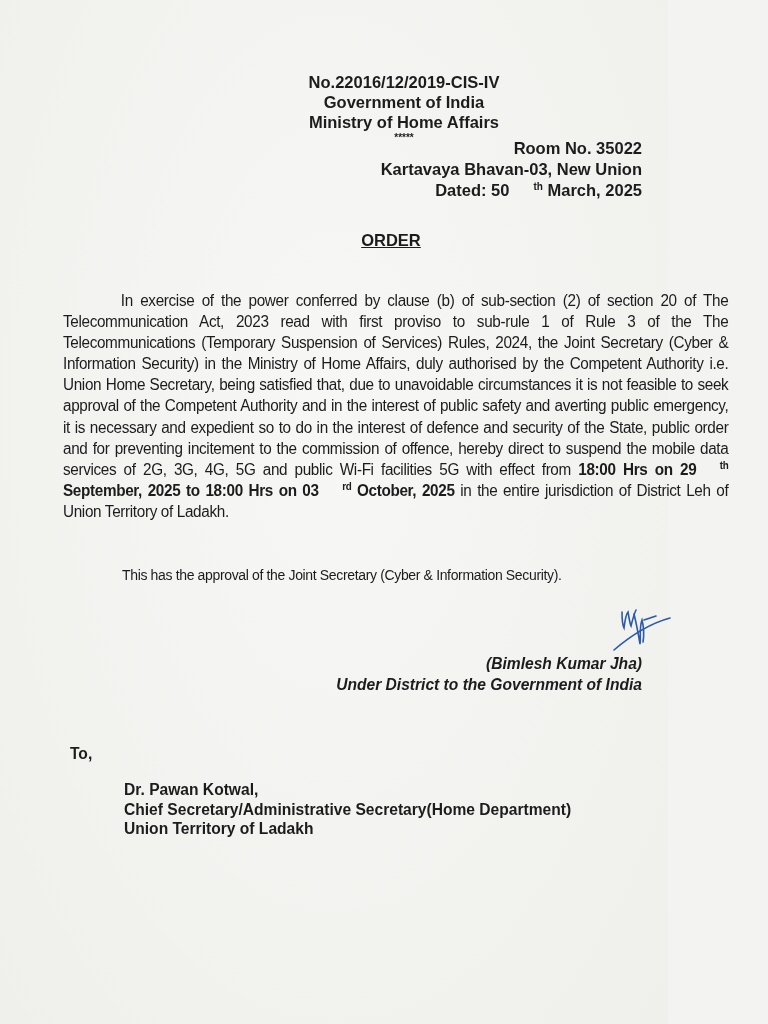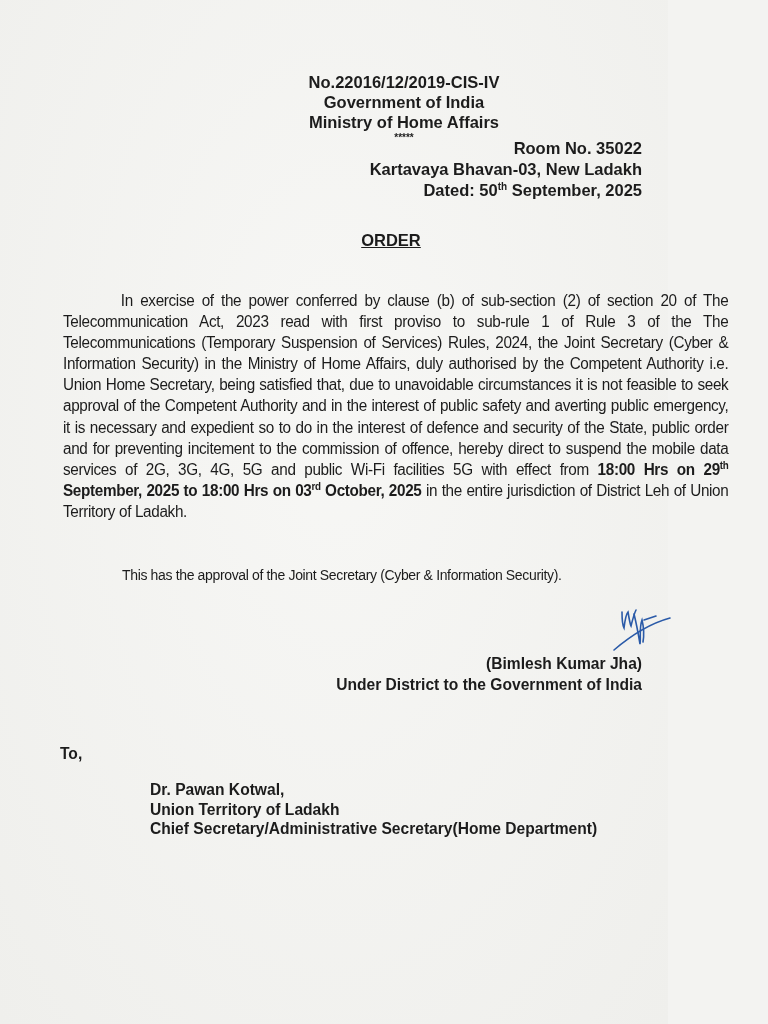--- a/index.html
+++ b/index.html
@@ -10,50 +10,50 @@
       color: #1c1c1c;
       position: relative;
     }
     .page { position: absolute; left: 0; top: 0; width: 668px; height: 1024px;
       background: radial-gradient(ellipse at 50% 40%, #f7f7f5 0%, #efefec 100%); }
     .header { position: absolute; top: 72px; left: 0; width: 808px; text-align: center;
       font-weight: bold; font-size: 16.5px; line-height: 20px; }
     .stars { font-size: 10px; line-height: 12px; letter-spacing: 0; }
     .address { position: absolute; top: 138px; right: 26px; text-align: right;
       font-weight: bold; font-size: 16.5px; line-height: 21px; }
-    sup { font-size: 10px; line-height: 0; vertical-align: 6px; }
+    sup { font-size: 10px; line-height: 0; vertical-align: 6px; margin-left: 24px; }
     .order-title { position: absolute; top: 231px; left: 0; width: 782px; text-align: center;
       font-weight: bold; font-size: 16.5px; text-decoration: underline; }
     .body-para { position: absolute; top: 290px; left: 63px; width: 679px;
       font-family: "Liberation Sans", sans-serif; font-size: 15.6px; line-height: 21.1px;
       text-align: justify; text-indent: 59px; letter-spacing: -0.35px; transform: scaleX(0.98); transform-origin: left top; }
     .body-para b { font-weight: bold; }
     .approval { position: absolute; top: 567px; left: 122px; font-size: 14px; letter-spacing: -0.35px; }
     .signature { position: absolute; top: 598px; left: 608px; width: 70px; height: 60px; }
     .signatory { position: absolute; top: 654px; right: 26px; text-align: right;
-      font-weight: bold; font-size: 15.6px; line-height: 20.5px; }
-    .to { position: absolute; top: 745px; left: 60px; font-weight: bold; font-size: 15.6px; }
-    .recipient { position: absolute; top: 780px; left: 124px; font-weight: bold; font-size: 15.6px; line-height: 19.5px; margin-left: 26px; }
+      font-weight: bold; font-size: 15.6px; line-height: 20.5px; font-style: italic; }
+    .to { position: absolute; top: 745px; left: 70px; font-weight: bold; font-size: 15.6px; }
+    .recipient { position: absolute; top: 780px; left: 124px; font-weight: bold; font-size: 15.6px; line-height: 19.5px; }
   </style>
 </head>
 <body>
 
 <div class="page">
 
   <div class="header">
     <div>No.22016/12/2019-CIS-IV</div>
     <div>Government of India</div>
     <div>Ministry of Home Affairs</div>
     <div class="stars">*****</div>
   </div>
 
   <div class="address">
     <div>Room No. 35022</div>
-    <div>Kartavaya Bhavan-03, New Ladakh</div>
-    <div><span>Dated: 50</span><sup>th</sup><span> September, 2025</span></div>
+    <div>Kartavaya Bhavan-03, New Union</div>
+    <div><span>Dated: 50</span><sup>th</sup><span> March, 2025</span></div>
   </div>
 
   <div class="order-title">ORDER</div>
 
   <div class="body-para"><span>In exercise of the power conferred by clause (b) of sub-section (2) of section 20 of The Telecommunication Act, 2023 read with first proviso to sub-rule 1 of Rule 3 of the The Telecommunications (Temporary Suspension of Services) Rules, 2024, the Joint Secretary (Cyber &amp; Information Security) in the Ministry of Home Affairs, duly authorised by the Competent Authority i.e. Union Home Secretary, being satisfied that, due to unavoidable circumstances it is not feasible to seek approval of the Competent Authority and in the interest of public safety and averting public emergency, it is necessary and expedient so to do in the interest of defence and security of the State, public order and for preventing incitement to the commission of offence, hereby direct to suspend the mobile data services of 2G, 3G, 4G, 5G and public Wi-Fi facilities 5G with effect from </span><b><span>18:00 Hrs on 29</span><sup>th</sup><span> September, 2025 to</span></b><b><span> 18:00 Hrs on 03</span><sup>rd</sup><span> October, 2025</span></b><span> in the entire jurisdiction of District Leh of Union Territory of Ladakh.</span></div>
 
   <div class="approval">This has the approval of the Joint Secretary (Cyber &amp; Information Security).</div>
 
   <svg class="signature" viewBox="0 0 70 60">
     <g fill="none" stroke="#2a5aa8" stroke-width="1.6" stroke-linecap="round">
@@ -66,17 +66,17 @@
 
   <div class="signatory">
     <div>(Bimlesh Kumar Jha)</div>
     <div>Under District to the Government of India</div>
   </div>
 
   <div class="to">To,</div>
 
   <div class="recipient">
     <div>Dr. Pawan Kotwal,</div>
+    <div>Chief Secretary/Administrative Secretary(Home Department)</div>
     <div>Union Territory of Ladakh</div>
-    <div>Chief Secretary/Administrative Secretary(Home Department)</div>
   </div>
 
 </div>
 
 </body></html>

